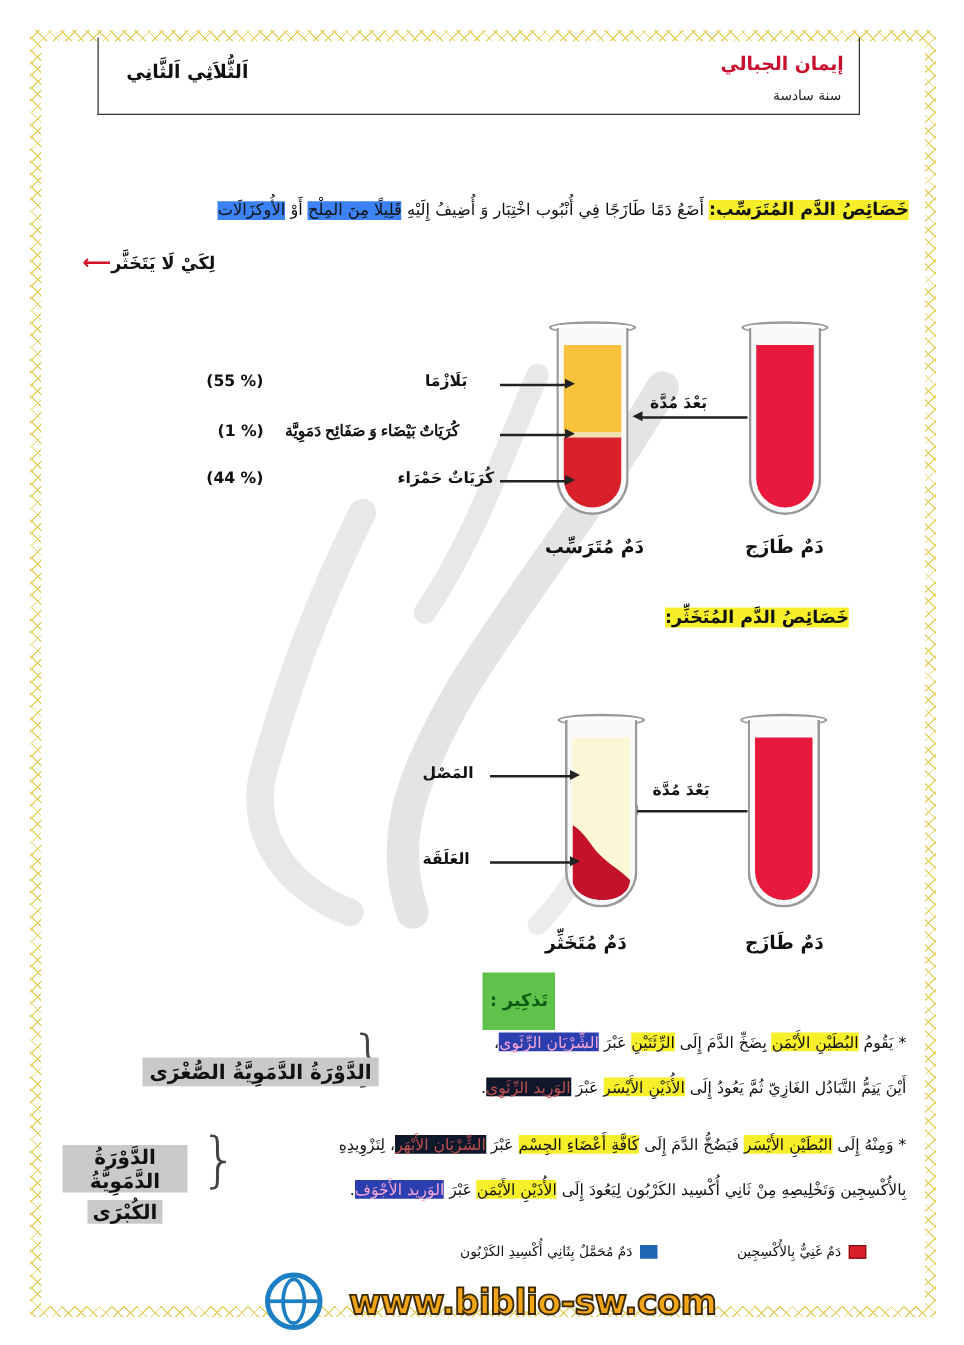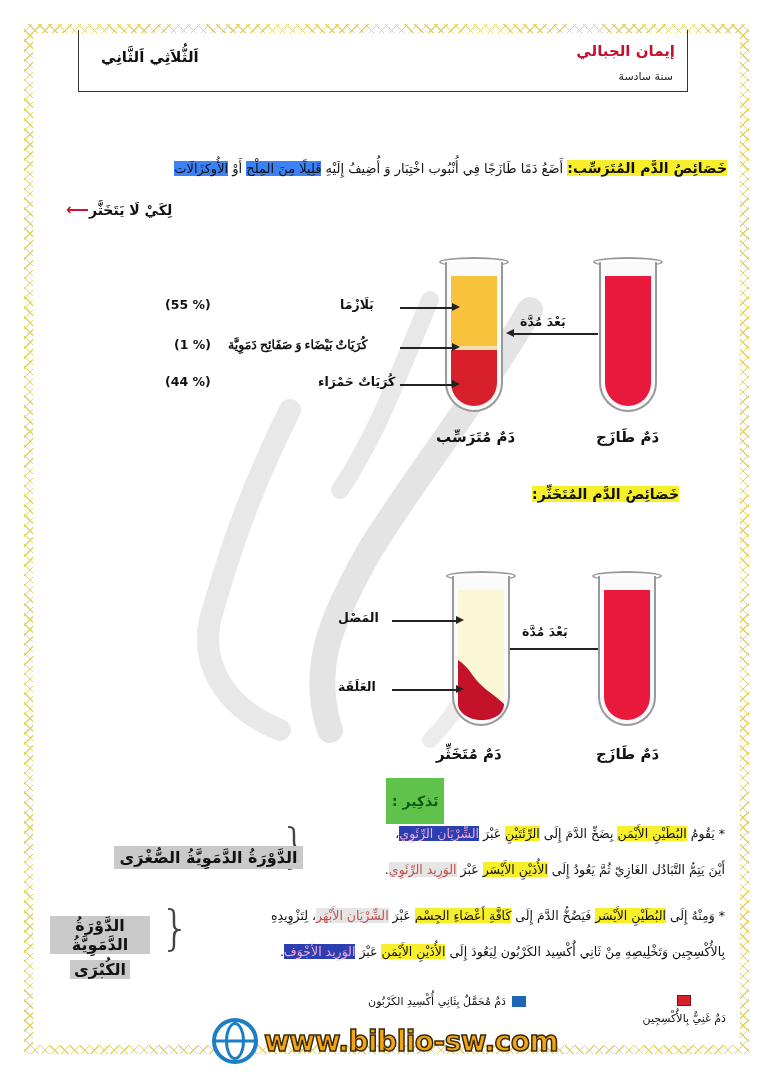--- a/index.html
+++ b/index.html
@@ -27,21 +27,21 @@
   .hdr-grade { position: absolute; right: 14px; top: 40px; font-size: 11px; color: #222; }
   .hdr-title { position: absolute; left: 0; right: 0; top: 16px; text-align: center; font-size: 19px; font-weight: bold; color: #d3122a; }
   .hdr-term { position: absolute; left: 22px; top: 18px; font-size: 15px; font-weight: bold; color: #111; }
 
   
   .line { position: absolute; font-size: 13px; white-space: nowrap; }
   .hl-yellow { background: #f7ef2a; }
   .hl-gray { background: #3b82f6; }
   .hl-green { background: #5fc24a; }
   .hl-blue { background: #2c3fb0; color: #f9a8d4; }
-  .hl-red { background: #e5e5e5; color: #c05050; }
+  .hl-red { background: #0f172a; color: #c05050; }
 
   .row1 { right: 44px; top: 160px; }
   .row1-title { font-weight: bold; font-size: 14px; }
   .row2 { left: 40px; top: 200px; font-weight: bold; font-size: 14px; margin-left: 20px; }
   .red-arrow { color: #d3122a; font-size: 16px; margin-left: 6px; }
   .tube { position: absolute; width: 58px; border: 2px solid #999; border-top: none; border-radius: 0 0 29px 29px; background: #fafafa; overflow: hidden; }
   .tube-rim { position: absolute; width: 70px; height: 10px; border: 2px solid #999; border-radius: 50%; background: #fff; }
   .fill { position: absolute; left: 4px; right: 4px; }
   .lbl { position: absolute; font-size: 12.5px; font-weight: bold; white-space: nowrap; }
   .pct { position: absolute; font-size: 12.5px; font-weight: bold; direction: ltr; }
@@ -60,21 +60,21 @@
 
   .legend { position: absolute; top: 995px; font-size: 11px; display: flex; align-items: center; gap: 6px; }
   .legend-sw { width: 14px; height: 11px; display: inline-block; }
 
   .watermark { position: absolute; left: 170px; top: 290px; width: 420px; height: 480px; opacity: 0.22; pointer-events: none; }
 
   .footer-logo { position: absolute; left: 212px; top: 1018px; display: flex; align-items: center; gap: 6px; direction: ltr; }
   .globe { width: 46px; height: 46px; border-radius: 50%; border: 4px solid #1c7fc4; position: relative; background: #fff; }
   .globe::before { content: ""; position: absolute; left: 50%; top: 0; bottom: 0; width: 14px; transform: translateX(-50%); border: 3px solid #1c7fc4; border-radius: 50%; }
   .globe::after { content: ""; position: absolute; left: 0; right: 0; top: 50%; height: 3px; background: #1c7fc4; transform: translateY(-50%); }
-  .site-text { font-family: "DejaVu Sans", sans-serif; font-size: 28px; font-weight: bold; color: #f2a516; -webkit-text-stroke: 1.5px #3a2a06; letter-spacing: -0.5px; }
+  .site-text { font-family: "DejaVu Sans", sans-serif; font-size: 28px; font-weight: bold; color: #f2a516; -webkit-text-stroke: 1.5px #3a2a06; letter-spacing: -0.5px; margin-left: 15px; }
 </style>
 </head>
 <body>
 
 <div class="border-frame"></div>
 
 <svg class="watermark" viewBox="0 0 420 480">
   <path d="M360 20 C300 120 250 180 200 260 C160 330 140 380 160 440" stroke="#888" stroke-width="26" fill="none" stroke-linecap="round"></path>
   <path d="M260 10 C230 80 210 140 170 200" stroke="#999" stroke-width="18" fill="none" stroke-linecap="round"></path>
   <path d="M120 120 C80 200 60 260 40 330 C30 380 60 420 110 440" stroke="#999" stroke-width="22" fill="none" stroke-linecap="round"></path>
@@ -177,21 +177,21 @@
 </div>
 <div class="para" style="right:46px; top:944px;margin-left:12px;">
   <span>بِالأُكْسِجِين وَتَخْلِيصِهِ مِنْ ثَانِي أُكْسِيد الكَرْبُون لِيَعُودَ إِلَى </span><span class="hl-yellow">الأُذَيْنِ الأَيْمَن</span><span> عَبْرَ </span><span class="hl-blue">الوَرِيد الأَجْوَف</span><span>.</span>
 </div>
 <div class="brace" style="left:160px; top:904px;">{</div>
 <div style="position:absolute; left:50px; top:916px; width:100px; text-align:center;">
   <div class="circ-label" style="position:static; display:inline-block; padding:0 4px; font-size:16px;">الدَّوْرَةُ الدَّمَوِيَّةُ</div>
   <div class="circ-label" style="position:static; display:inline-block; padding:0 4px; margin-top:6px; font-size:16px;">الكُبْرَى</div>
 </div>
 
-<div class="legend" style="right:45px;flex-direction:column;">
+<div class="legend" style="right:78px;">
   <span class="legend-sw" style="background:#d7202a; border:1px solid #8a0d14;"></span>
   <span>دَمٌ غَنِيٌّ بِالأُكْسِجِين</span>
 </div>
 <div class="legend" style="right:245px;">
   <span class="legend-sw" style="background:#1f66b5;"></span>
   <span>دَمٌ مُحَمَّلٌ بِثَانِي أُكْسِيدِ الكَرْبُون</span>
 </div>
 
 <div class="footer-logo">
   <div class="globe"></div>

